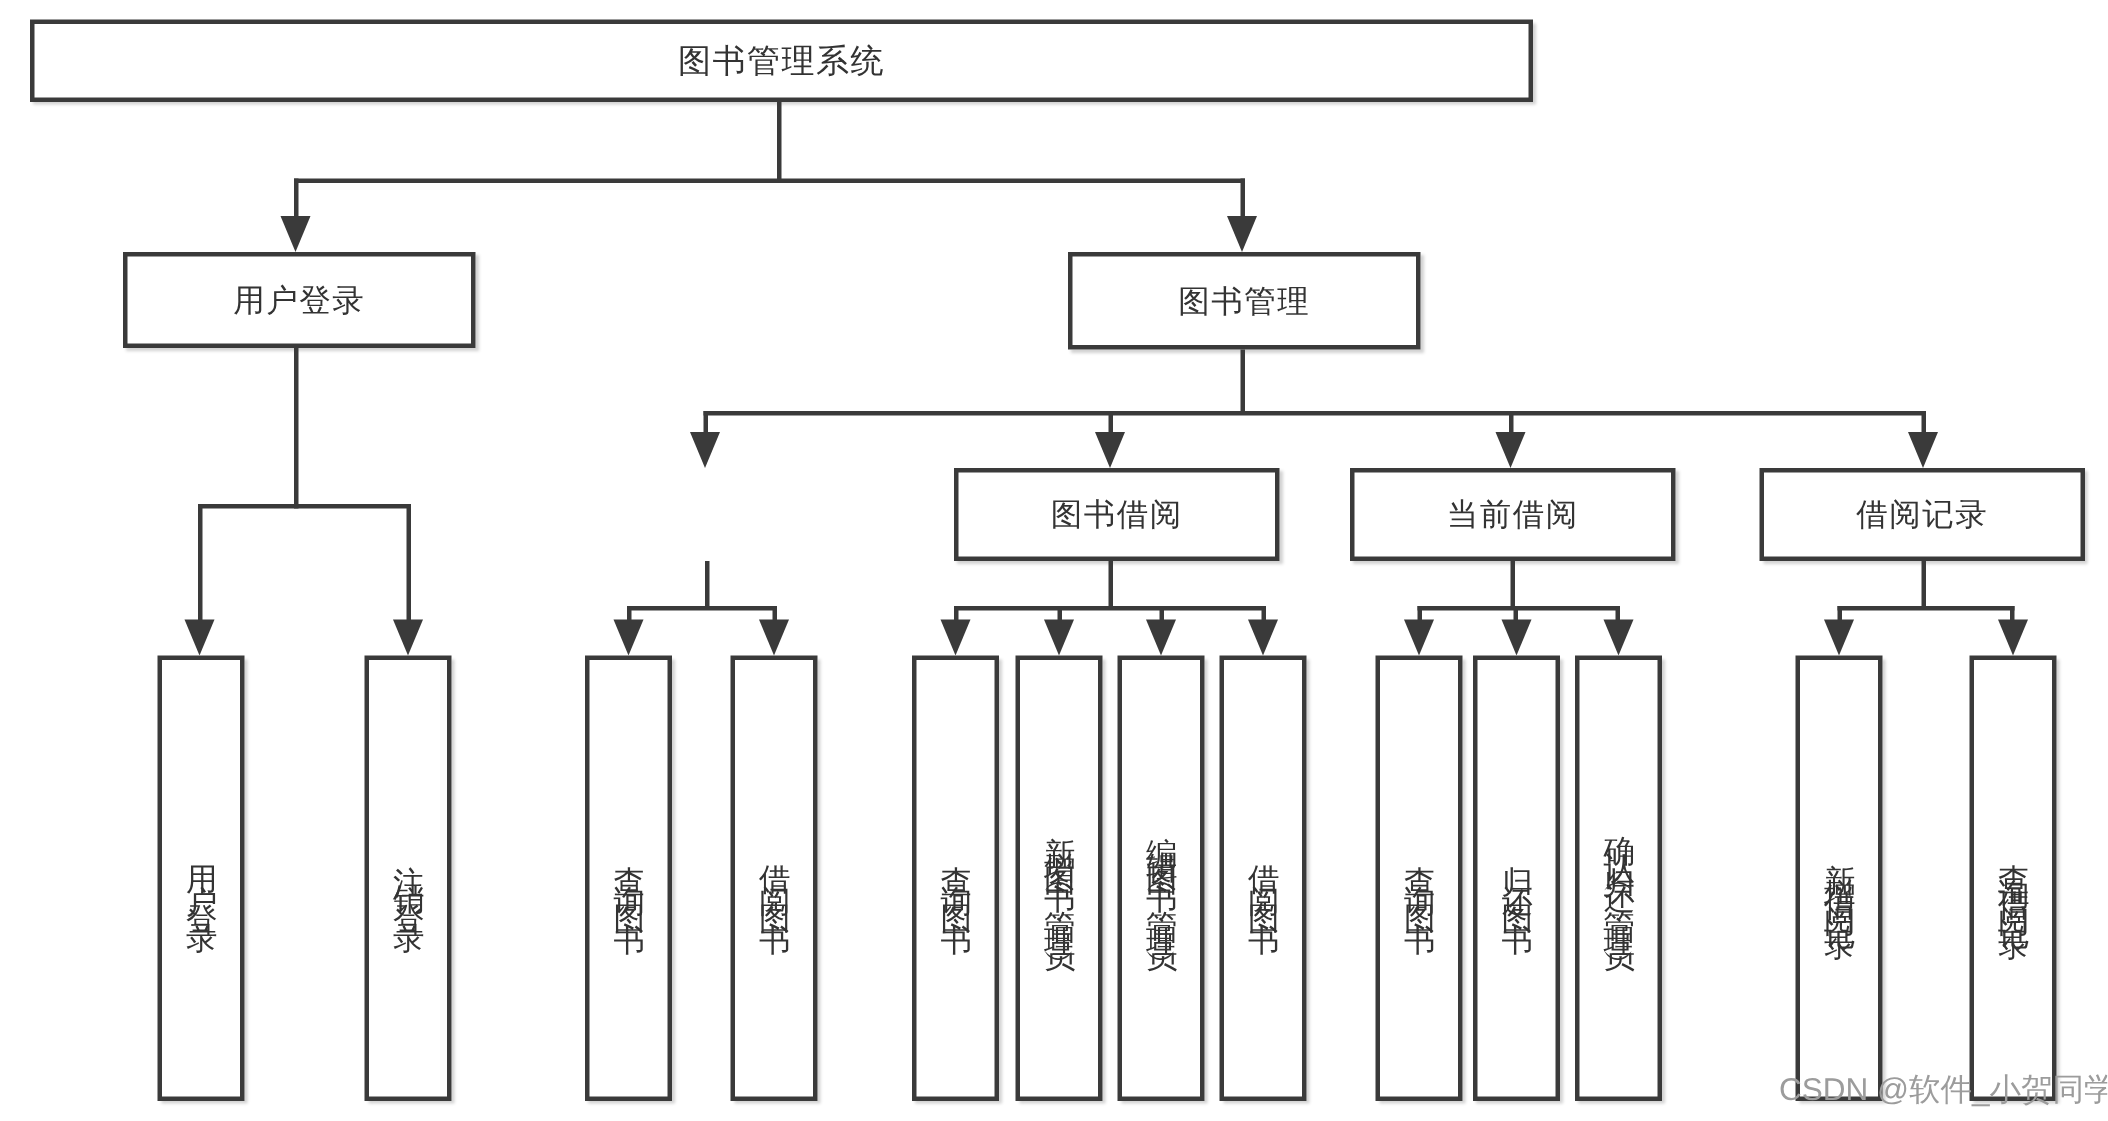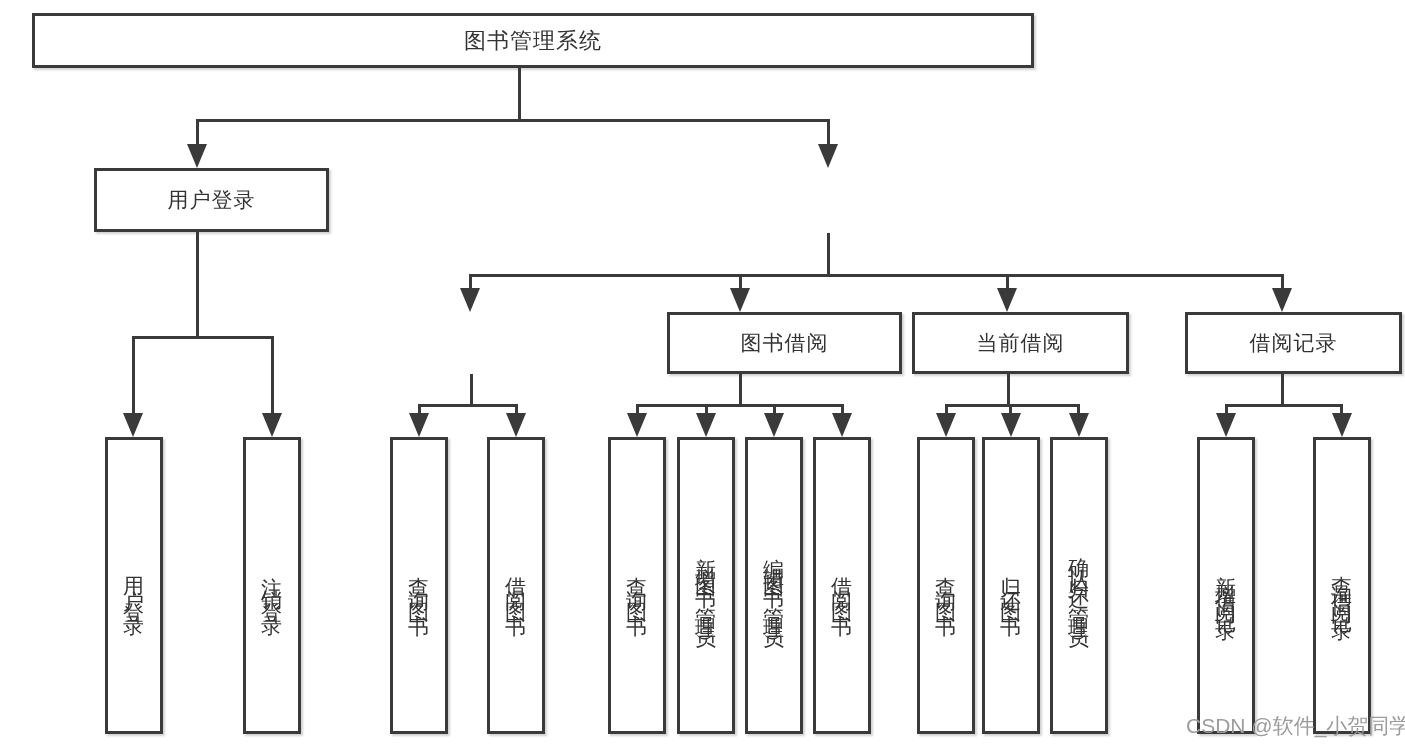--- a/index.html
+++ b/index.html
@@ -19,21 +19,20 @@
     overflow:hidden;
   }
   .node{
     position:absolute;
     background:var(--box-bg);
     border:3px solid var(--line);
     display:flex;align-items:center;justify-content:center;
     font-size:21px;letter-spacing:1px;
     box-shadow:2px 2px 2px rgba(0,0,0,0.18);
     text-align:left;
-    margin-left:12px;
   }
   .node.title{font-size:22px;}
   .leaf{
     position:absolute;
     top:437px;width:58px;height:297px;
     background:var(--box-bg);
     border:3px solid var(--line);
     display:flex;align-items:center;justify-content:center;
     box-shadow:2px 2px 2px rgba(0,0,0,0.18);
   }
@@ -71,23 +70,26 @@
 <div class="stage">
 
   <div class="node title" style="left:20px;top:13px;width:1002px;height:55px;">
     <span>图书管理系统</span>
   </div>
 
   <div class="node" style="left:82px;top:168px;width:235px;height:64px;">
     <span>用户登录</span>
   </div>
 
-
-
-  <div class="node" style="left:655px;top:312px;width:235px;height:62px;">
+  <div class="node" style="left:712px;top:168px;width:235px;height:65px;">
+    <span>图书管理</span>
+  </div>
+
+
+  <div class="node" style="left:636px;top:312px;width:217px;height:62px;">
     <span>图书借阅</span>
   </div>
 
   <div class="node" style="left:900px;top:312px;width:217px;height:62px;">
     <span>当前借阅</span>
   </div>
 
   <div class="node" style="left:1173px;top:312px;width:217px;height:62px;">
     <span>借阅记录</span>
   </div>

